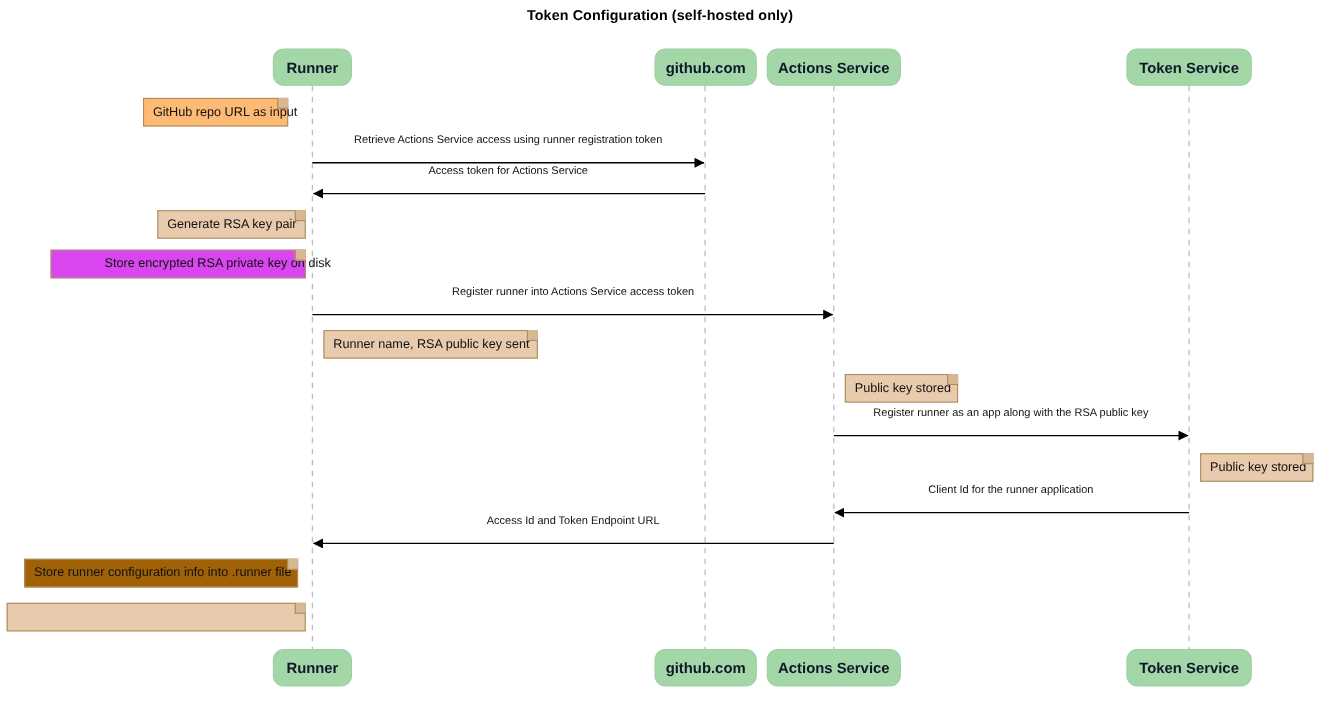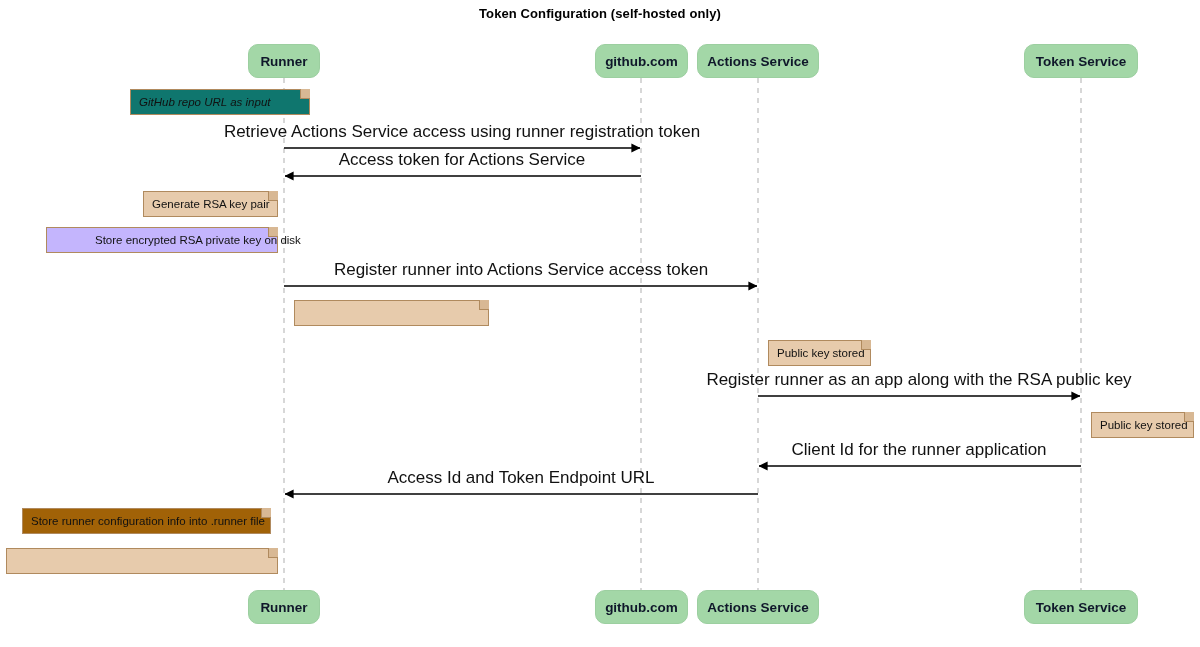--- a/index.html
+++ b/index.html
@@ -78,21 +78,21 @@
     border-left: 1px solid #b08a5e;
     border-bottom: 1px solid #b08a5e;
   }
   .note-label {
     display: block;
     line-height: 24px;
   }
   
   .msg-label {
     position: absolute;
-    font-size: 17px;
+    font-size: 10px;
     color: #111111;
     white-space: nowrap;
     text-align: center;
     transform: translateX(-50%);
   }
 </style>
 </head>
 <body>
 
 <div id="diagram-root">
@@ -141,34 +141,35 @@
         <span>Actions Service</span>
       </div>
       <div class="participant" style="left: 1024px; top: 44px; width: 114px; height: 34px; background: rgb(163, 215, 167); border-color: rgb(156, 207, 160);">
         <span>Token Service</span>
       </div>
       <div class="participant" style="left: 1024px; top: 590px; width: 114px; height: 34px; background: rgb(163, 215, 167); border-color: rgb(156, 207, 160);">
         <span>Token Service</span>
       </div>
     </div>
   <div id="notes-layer">
-      <div class="note" style="left: 130px; top: 89px; width: 180px; background: #0f766e; border-color: rgb(176, 138, 94); font-style: italic;">
+      <div class="note" style="left: 130px; top: 89px; width: 132px; background: #fdba74; border-color: rgb(176, 138, 94);">
         <span class="fold" style="background: rgb(216, 184, 148); border-color: rgb(176, 138, 94);"></span>
         <span class="note-label">GitHub repo URL as input</span>
       </div>
       <div class="note" style="left: 143px; top: 191px; width: 135px; background: rgb(231, 203, 172); border-color: rgb(176, 138, 94);">
         <span class="fold" style="background: rgb(216, 184, 148); border-color: rgb(176, 138, 94);"></span>
         <span class="note-label">Generate RSA key pair</span>
       </div>
-      <div class="note" style="left: 46px; top: 227px; width: 232px; background: #c4b5fd; border-color: rgb(176, 138, 94); padding-left: 48px;">
+      <div class="note" style="left: 46px; top: 227px; width: 232px; background: #d946ef; border-color: rgb(176, 138, 94); padding-left: 48px;">
         <span class="fold" style="background: rgb(216, 184, 148); border-color: rgb(176, 138, 94);"></span>
         <span class="note-label">Store encrypted RSA private key on disk</span>
       </div>
       <div class="note" style="left: 294px; top: 300px; width: 195px; background: rgb(231, 203, 172); border-color: rgb(176, 138, 94);">
         <span class="fold" style="background: rgb(216, 184, 148); border-color: rgb(176, 138, 94);"></span>
+        <span class="note-label">Runner name, RSA public key sent</span>
       </div>
       <div class="note" style="left: 768px; top: 340px; width: 103px; background: rgb(231, 203, 172); border-color: rgb(176, 138, 94);">
         <span class="fold" style="background: rgb(216, 184, 148); border-color: rgb(176, 138, 94);"></span>
         <span class="note-label">Public key stored</span>
       </div>
       <div class="note" style="left: 1091px; top: 412px; width: 103px; background: rgb(231, 203, 172); border-color: rgb(176, 138, 94);">
         <span class="fold" style="background: rgb(216, 184, 148); border-color: rgb(176, 138, 94);"></span>
         <span class="note-label">Public key stored</span>
       </div>
       <div class="note" style="left: 22px; top: 508px; width: 249px; background: #a16207; border-color: rgb(176, 138, 94);">

